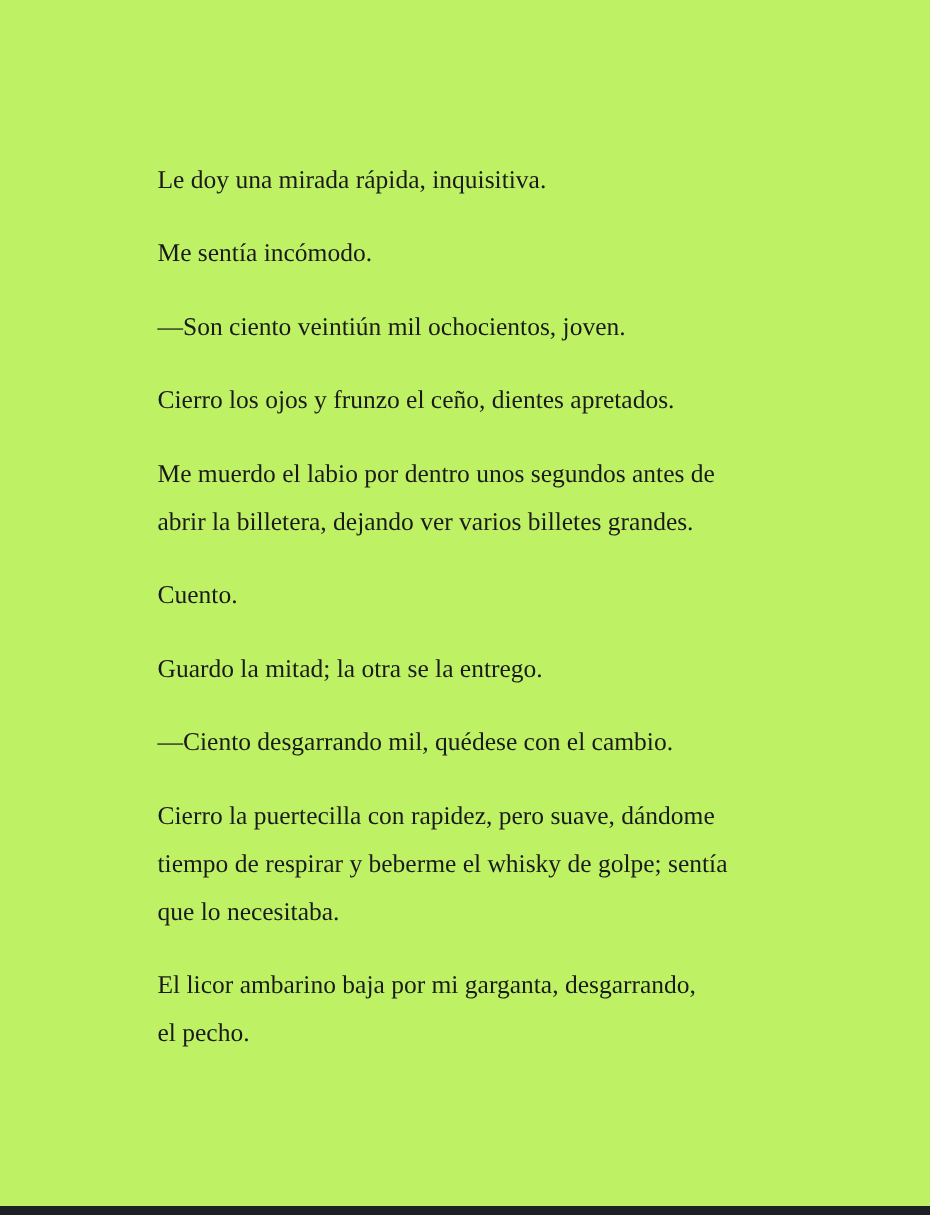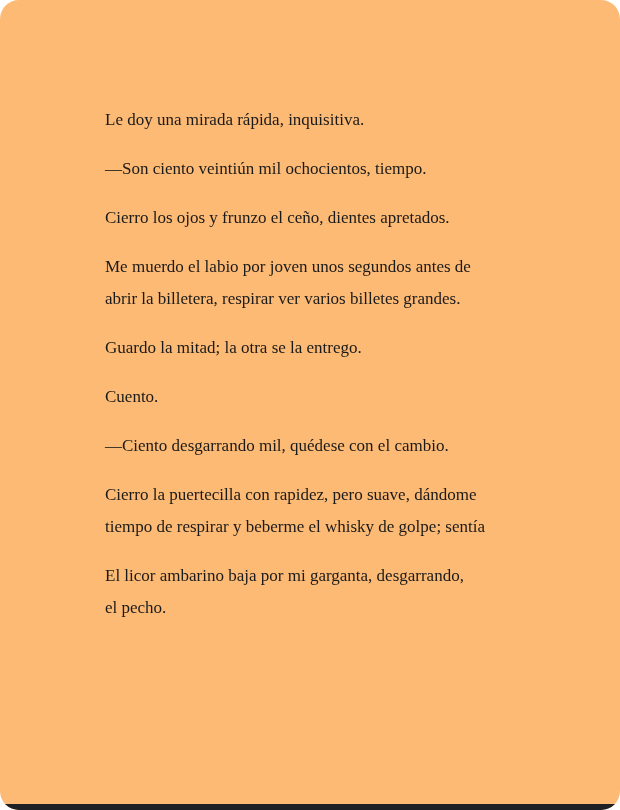--- a/index.html
+++ b/index.html
@@ -35,58 +35,62 @@
     position: absolute;
     left: 0;
     bottom: 0;
     width: 620px;
     height: 6px;
   }
 </style>
 </head>
 <body>
 
-<div class="viewport" style="background: #fdba74; border-radius: 19px;">
+<div class="viewport" style="background: #bef264;">
 
   <div class="page-content" style="color: rgb(26, 26, 26);">
 
     <div class="paragraph">
       <div class="text-line">Le doy una mirada rápida, inquisitiva.</div>
     </div>
 
+    <div class="paragraph">
+      <div class="text-line">Me sentía incómodo.</div>
+    </div>
 
     <div class="paragraph">
-      <div class="text-line">—Son ciento veintiún mil ochocientos, tiempo.</div>
+      <div class="text-line">—Son ciento veintiún mil ochocientos, joven.</div>
     </div>
 
     <div class="paragraph">
       <div class="text-line">Cierro los ojos y frunzo el ceño, dientes apretados.</div>
     </div>
 
     <div class="paragraph">
-      <div class="text-line">Me muerdo el labio por joven unos segundos antes de</div>
-      <div class="text-line">abrir la billetera, respirar ver varios billetes grandes.</div>
+      <div class="text-line">Me muerdo el labio por dentro unos segundos antes de</div>
+      <div class="text-line">abrir la billetera, dejando ver varios billetes grandes.</div>
+    </div>
+
+    <div class="paragraph">
+      <div class="text-line">Cuento.</div>
     </div>
 
     <div class="paragraph">
       <div class="text-line">Guardo la mitad; la otra se la entrego.</div>
-    </div>
-
-    <div class="paragraph">
-      <div class="text-line">Cuento.</div>
     </div>
 
 
     <div class="paragraph">
       <div class="text-line">—Ciento desgarrando mil, quédese con el cambio.</div>
     </div>
 
     <div class="paragraph">
       <div class="text-line">Cierro la puertecilla con rapidez, pero suave, dándome</div>
       <div class="text-line">tiempo de respirar y beberme el whisky de golpe; sentía</div>
+      <div class="text-line">que lo necesitaba.</div>
     </div>
 
     <div class="paragraph">
       <div class="text-line">El licor ambarino baja por mi garganta, desgarrando,</div>
       <div class="text-line">el pecho.</div>
     </div>
 
   </div>
 
   <div class="bottom-bar" style="background: rgb(29, 33, 37);"></div>

